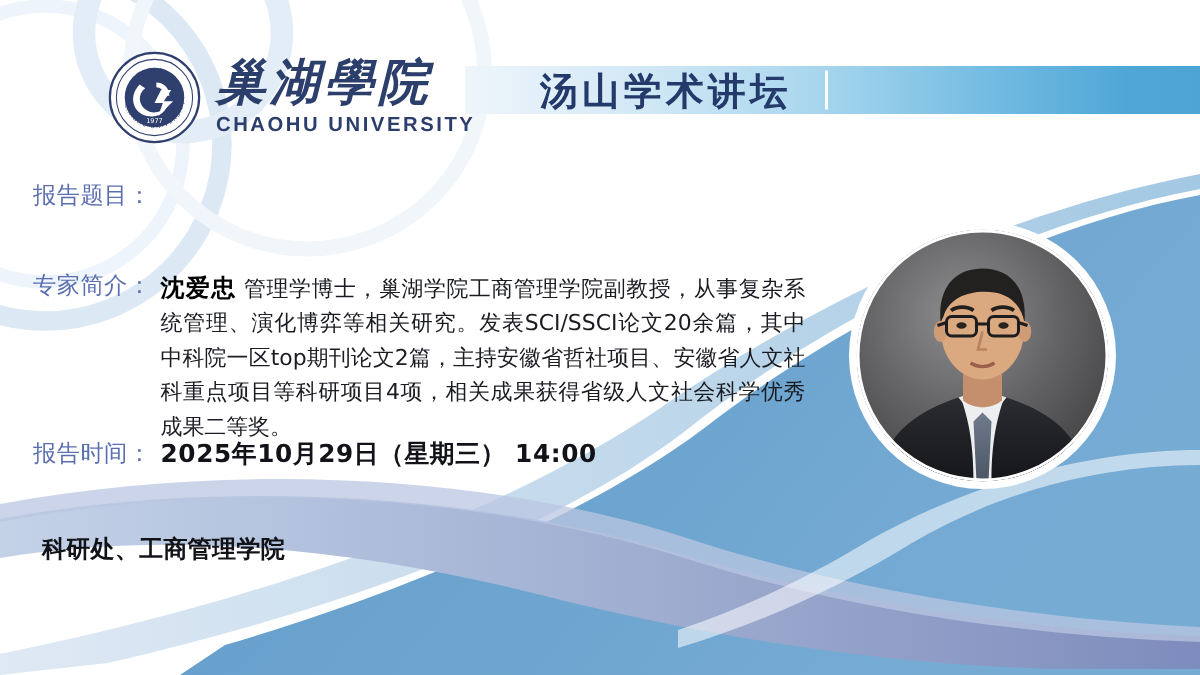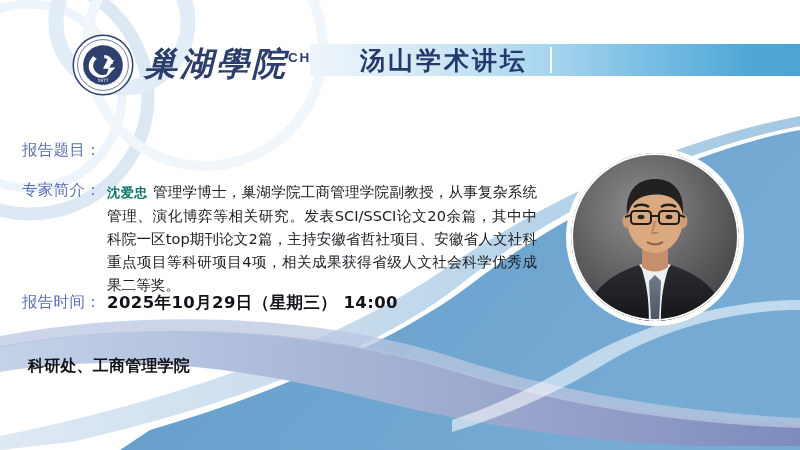--- a/index.html
+++ b/index.html
@@ -41,20 +41,21 @@
     align-items: center;
     gap: 10px;
   }
   #seal {
     width: 62px;
     height: 62px;
     flex: none;
   }
   #wordmark {
     display: flex;
+    flex-direction: column;
     justify-content: center;
     padding-bottom: 2px;
   }
   #wordmark-cn {
     font-family: "DejaVu Serif", "Liberation Serif", serif;
     font-size: 33px;
     font-weight: 700;
     letter-spacing: 3px;
     color: #2c3e6b;
     line-height: 1.06;
@@ -125,37 +126,37 @@
     letter-spacing: .3px;
   }
   .val {
     font-family: "DejaVu Sans", "Liberation Sans", sans-serif;
     font-size: 16px;
     font-weight: 700;
     color: #111318;
     letter-spacing: .2px;
   }
 
-  #row-title { left: 22px; top: 140px; }
+  #row-title { left: 22px; top: 120px; }
   #row-title .val { font-size: 17.5px; margin-left: 6px; }
 
   #row-bio { left: 22px; top: 180px; width: 520px; }
   #bio-body {
     margin-left: 6px;
     font-family: "DejaVu Sans", "Liberation Sans", sans-serif;
     font-size: 14.6px;
     line-height: 23px;
     color: #1a1c22;
     text-align: justify;
     width: 430px;
   }
   #bio-name {
     font-weight: 700;
-    font-size: 13px;
-    color: #0f766e;
+    font-size: 16px;
+    color: #000000;
     letter-spacing: .5px;
   }
 
   #row-time  { left: 22px; top: 292px; }
   #row-place { left: 22px; top: 324px; }
   #row-org   { left: 22px; top: 356px; }
   #row-time .val, #row-place .val, #row-org .val { margin-left: 6px; }
   #row-time .val { font-size: 16.5px; letter-spacing: .4px; }
 
   

